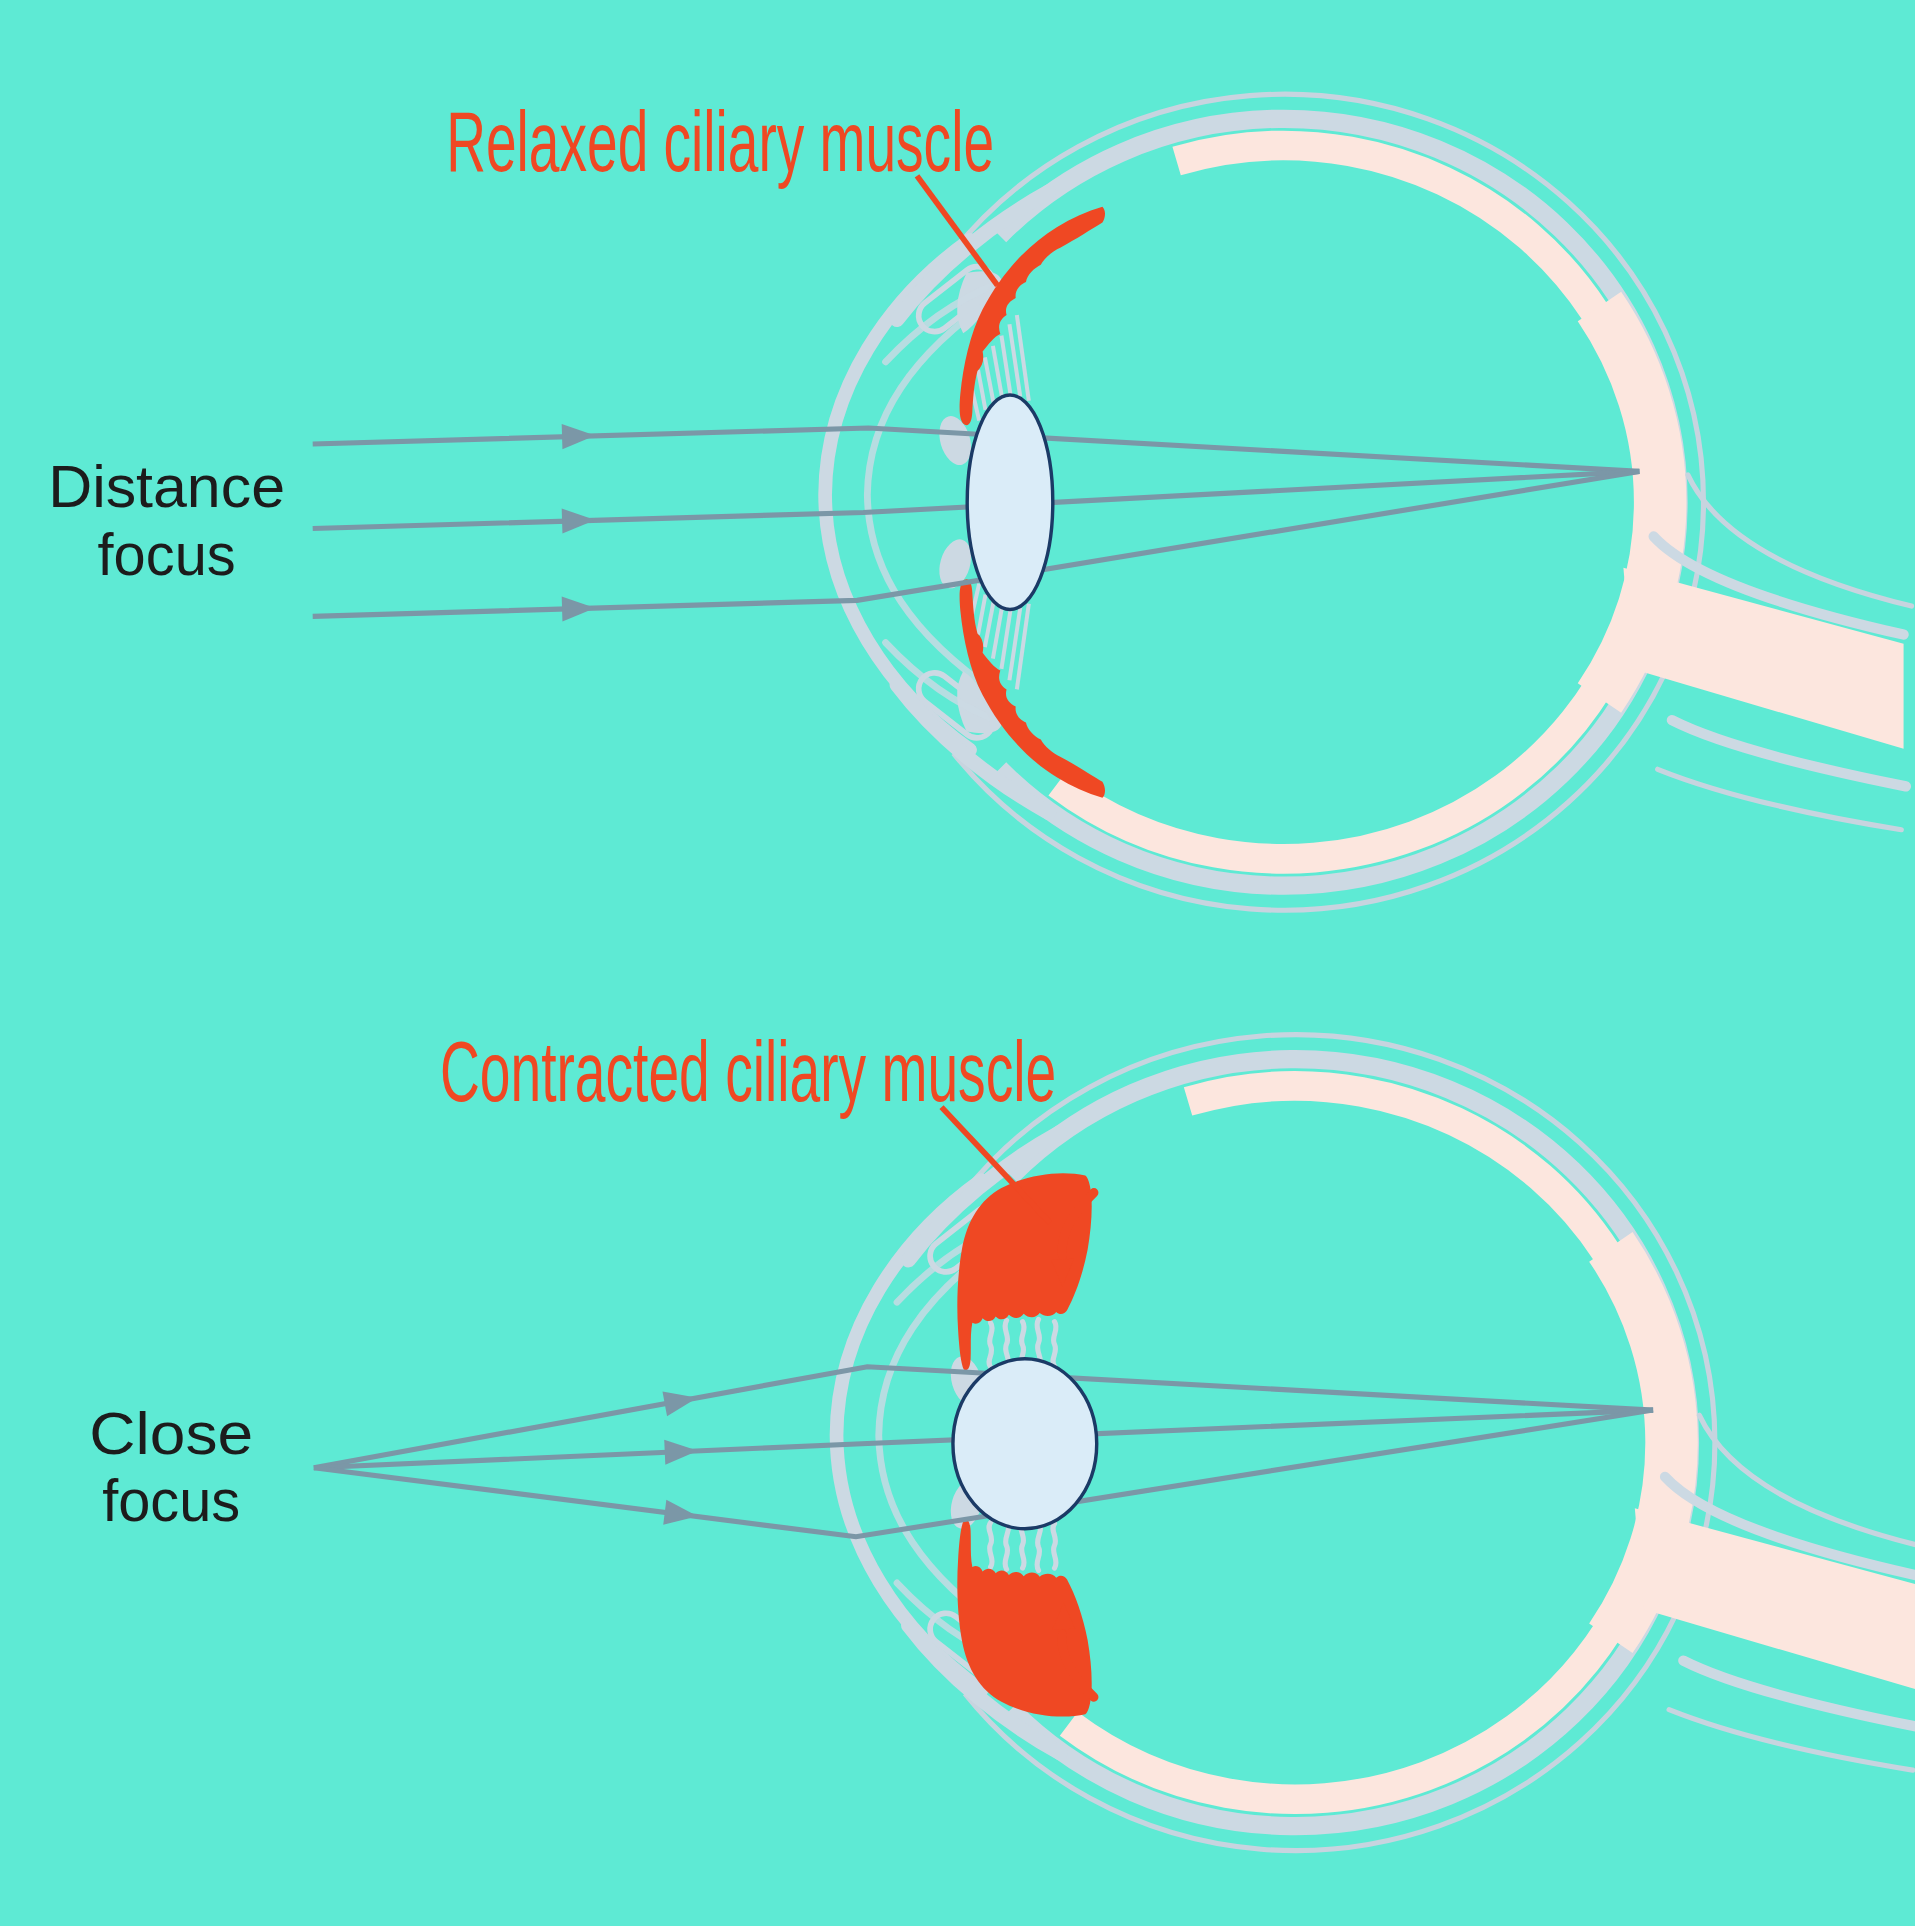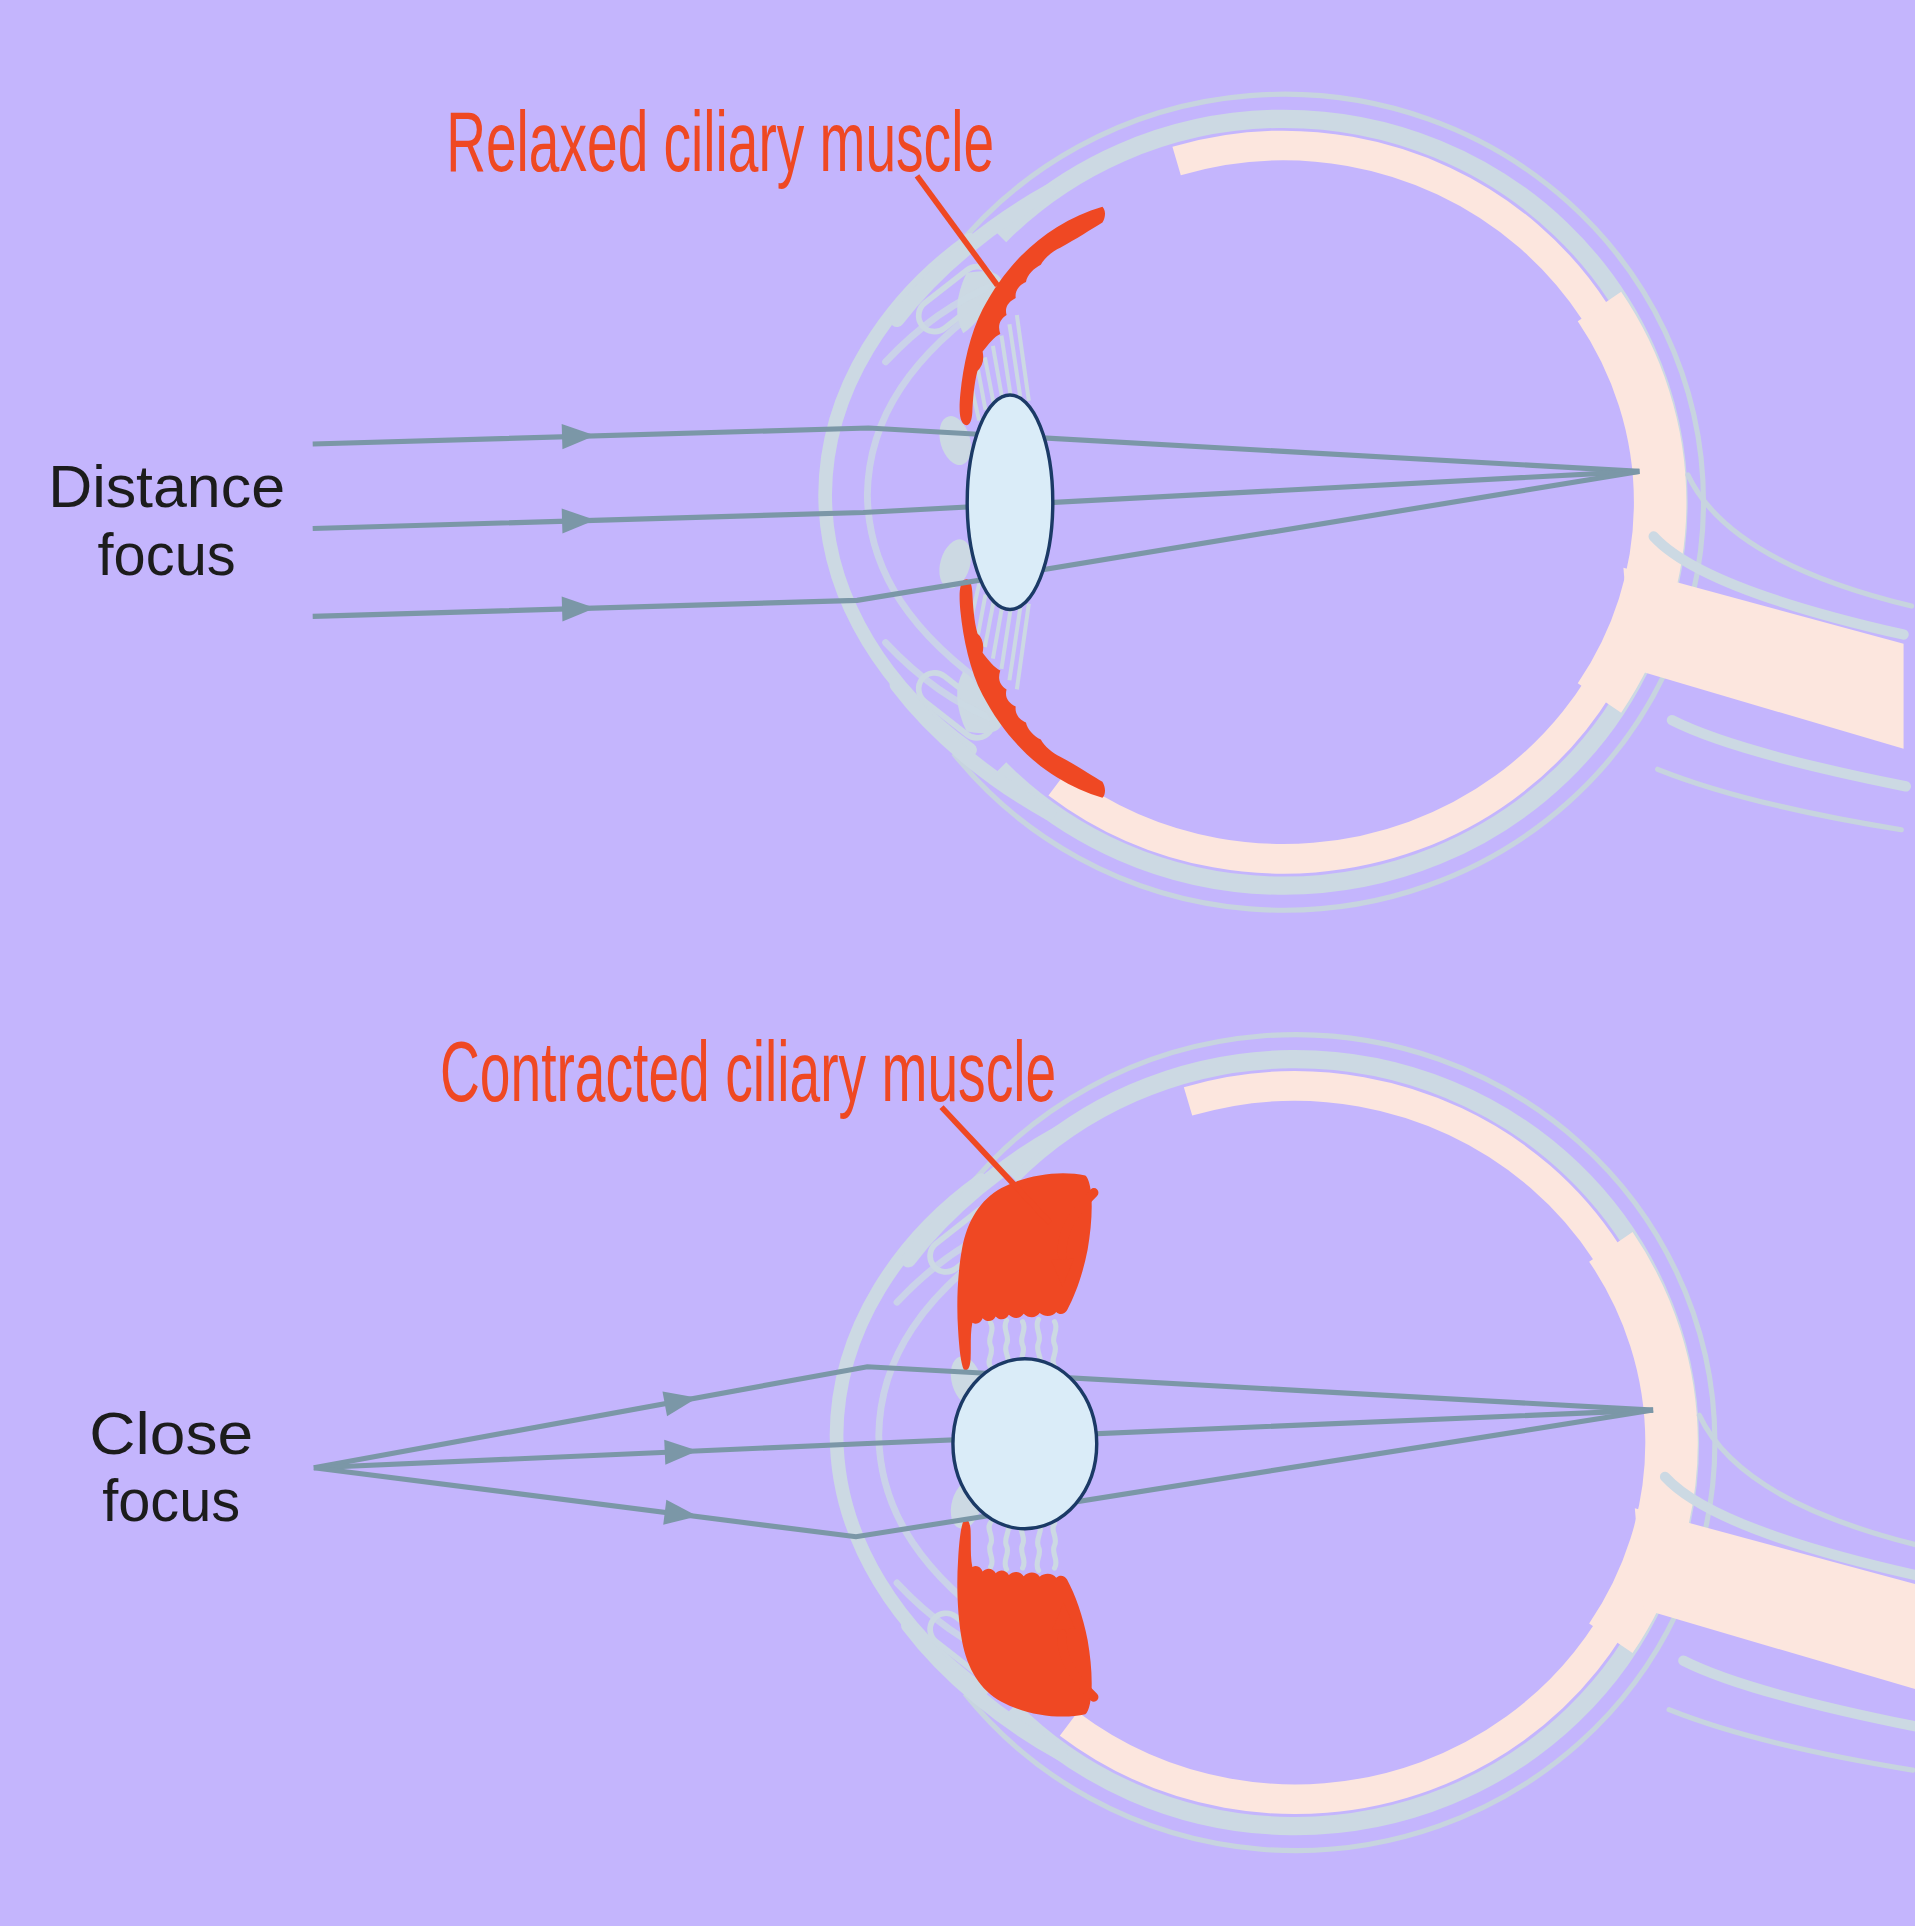--- a/index.html
+++ b/index.html
@@ -1,16 +1,16 @@
 <!DOCTYPE html>
 <html style="--accent-red: #ef4823; --ray-blue: #7b97a7; --structure-gray: #ccd9e3; --outline-gray: #c7d4df; --retina-pink: #fce6de; --lens-fill: #daecf8; --lens-stroke: #1b3a66; --text-black: #1c1c1c;font-size:9px"><head>
 <meta charset="utf-8">
 <style>
   html,body{margin:0;padding:0;background:#ffffff;}
-  .stage{width:1915px;height:1926px;background:#c4b5fd;}
+  .stage{width:1915px;height:1926px;background:#5eead4;}
   svg{display:block;width:1915px;height:1926px;}
   text{font-family:"Liberation Sans","DejaVu Sans",sans-serif;}
   .muscle-label{fill:var(--accent-red);font-size:150px;}
   .side-label{fill:var(--text-black);font-size:104px;}
   .ray{stroke:var(--ray-blue);stroke-width:9;fill:none;}
   .rayhead{fill:var(--ray-blue);stroke:none;}
   .outerline{stroke:var(--outline-gray);stroke-width:9;fill:none;}
   .choroid{stroke:var(--structure-gray);stroke-width:32;fill:none;}
   .retina{stroke:var(--retina-pink);stroke-width:52;fill:none;}
   .retinaback{stroke:var(--retina-pink);stroke-width:92;fill:none;}

